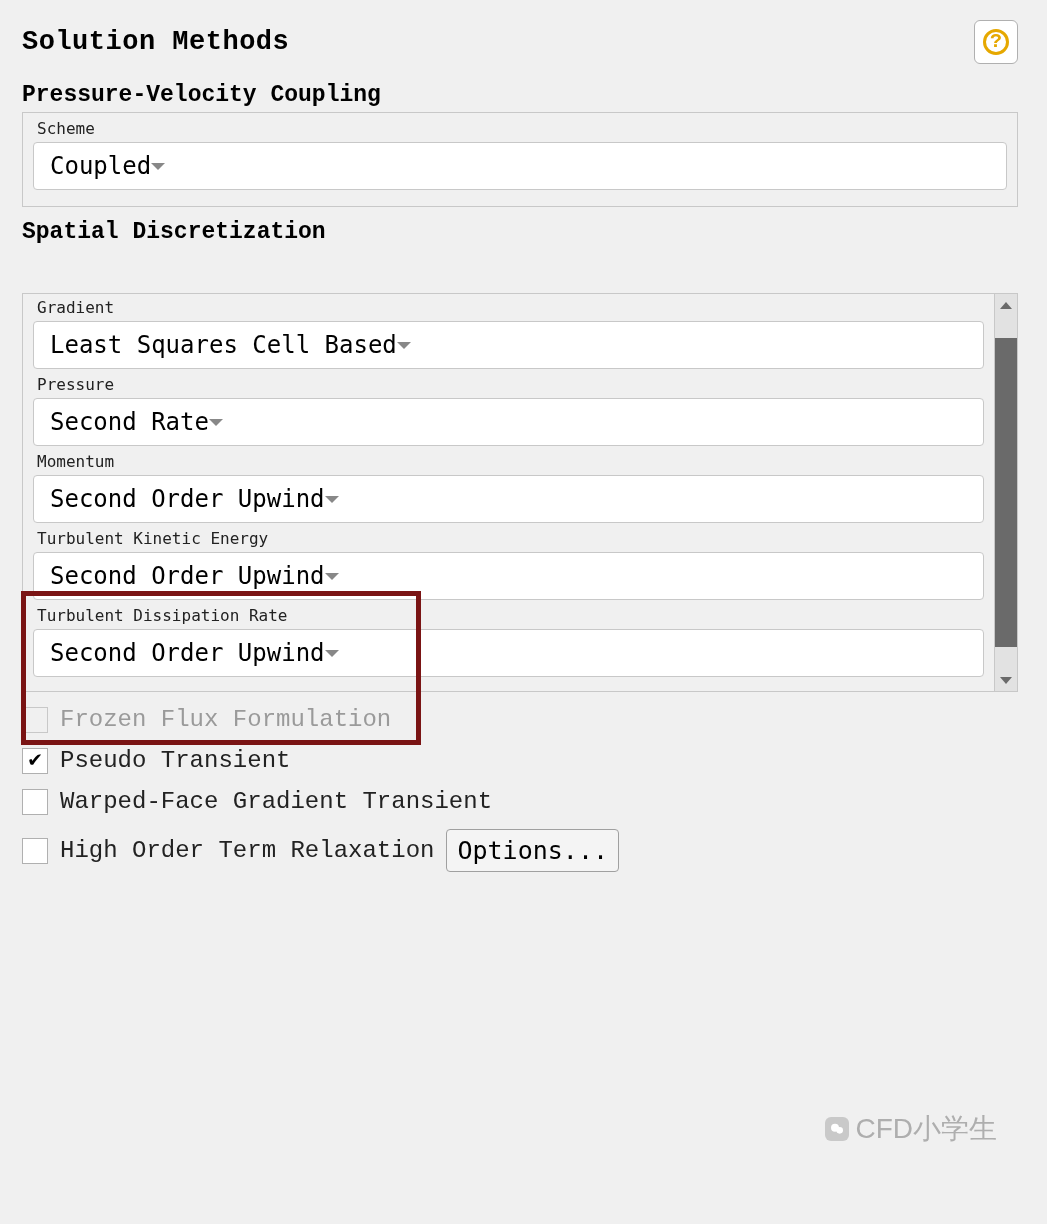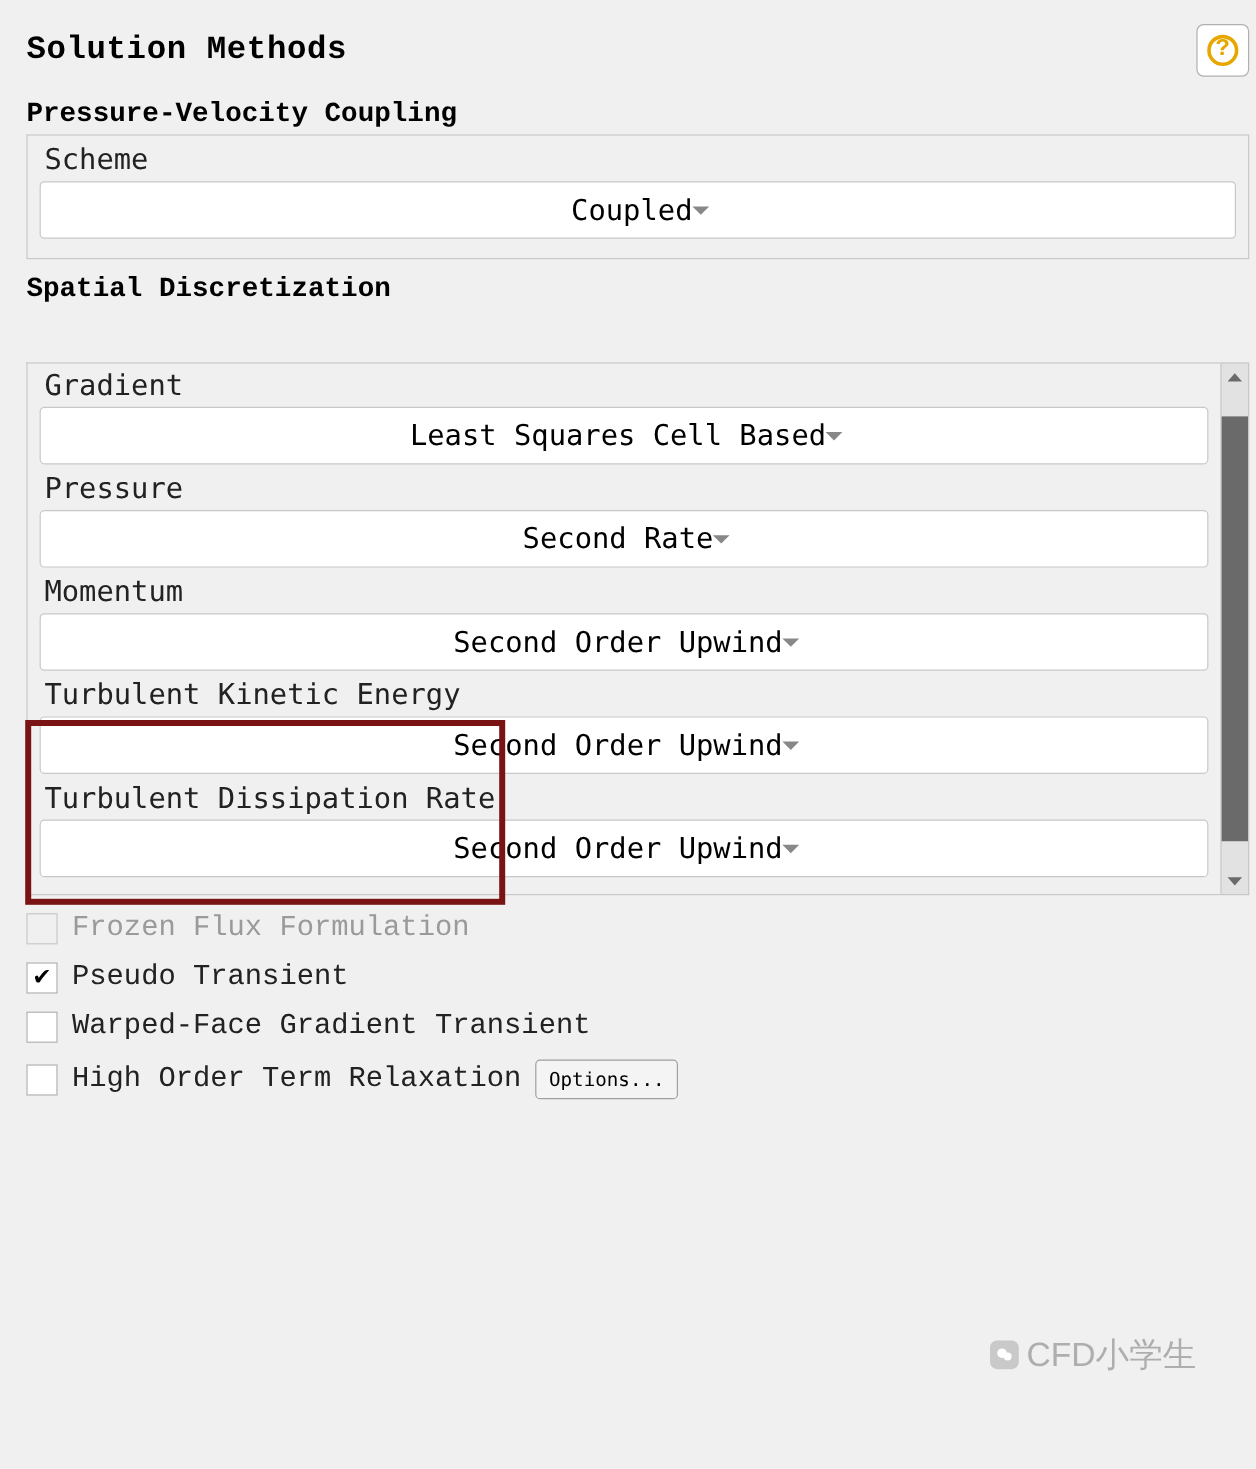--- a/index.html
+++ b/index.html
@@ -6,21 +6,21 @@
   body {
     font-family: "SimSun", "NSimSun", "Courier New", monospace;
     font-size: 24px;
     background: #f0f0f0;
     color: #000;
     width: 1047px;
     height: 1224px;
     padding: 0;
   }
   .panel {
-    padding: 20px 6px 20px 22px;
+    padding: 20px 29px 20px 22px;
   }
   .header-row {
     display: flex;
     justify-content: space-between;
     align-items: center;
     margin-bottom: 18px;
   }
   .main-title {
     font-weight: bold;
     font-size: 27px;
@@ -56,34 +56,34 @@
     font-size: 23px;
     margin-bottom: 4px;
   }
   .group-box {
     border: 1px solid #c8c8c8;
     padding: 6px 10px 10px 10px;
     margin-bottom: 12px;
     background: #f0f0f0;
   }
   .field-label {
-    font-size: 24px;
+    font-size: 16px;
     color: #222;
     margin: 0 0 4px 4px;
     font-family: "SimSun", monospace;
   }
   .dropdown {
     width: 100%;
     height: 48px;
     border: 1px solid #c8c8c8;
     border-radius: 4px;
     background: #fff;
     display: flex;
     align-items: center;
-    justify-content: center;
+    justify-content: flex-start;
     padding: 0 12px 0 16px;
     font-size: 24px;
     font-family: "SimSun", monospace;
     cursor: pointer;
     margin-bottom: 6px;
   }
   .dropdown.disabled {
     background: #f7f7f7;
     color: #9a9a9a;
     cursor: default;
@@ -175,21 +175,21 @@
     display:none;
   }
   .checkbox.checked .tick { display:block; }
   .cb-label { color: #222; }
   .cb-label.disabled { color: #9a9a9a; }
   .options-btn {
     border: 1px solid #a0a0a0;
     background: #f4f4f4;
     border-radius: 4px;
     padding: 6px 10px;
-    font-size: 16px;
+    font-size: 25px;
     font-family: "SimSun", monospace;
     cursor: pointer;
   }
   .transient-row {
     margin-top: 16px;
   }
   .label-disabled { color: #9a9a9a; }
   .small-dropdown {
     width: 300px;
   }

